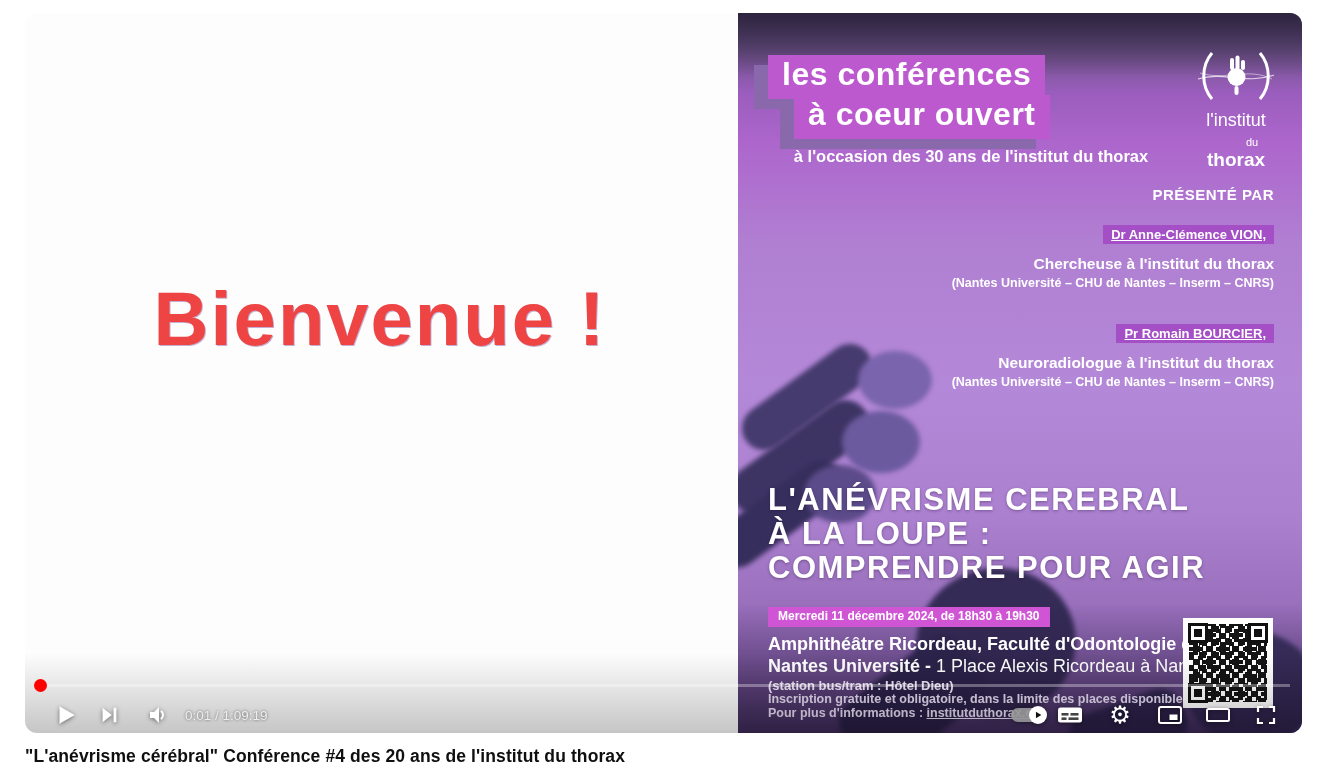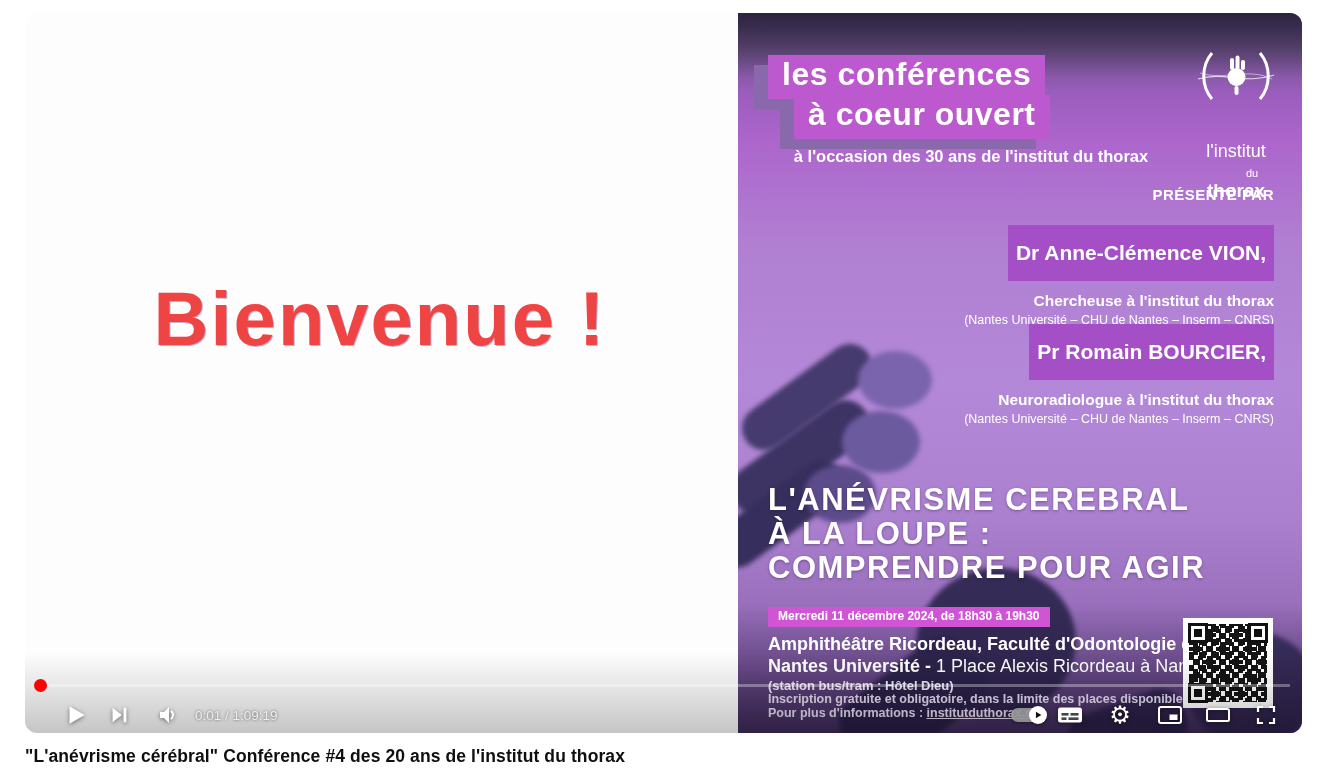--- a/index.html
+++ b/index.html
@@ -40,32 +40,32 @@
 
   .hdr-box { position:absolute; display:inline-block; background:#bd59cf; color:#fff;
     font-weight:800; font-size:32px; padding:1px 14px 6px; letter-spacing:.5px;
     box-shadow:-14px 10px 0 #8968ac; white-space:nowrap; }
   .hb1 { left:30px; top:42px; }
   .hb2 { left:56px; top:82px; }
   .hdr-sub { position:absolute; left:18px; top:134px; width:430px; text-align:center;
     color:#fff; font-size:16.5px; font-weight:600; }
 
   .plogo { position:absolute; right:16px; top:36px; width:100px; text-align:center; color:#fff; }
-  .plogo-t1 { font-size:18px; font-weight:500; line-height:1.05;margin-top:31px; }
+  .plogo-t1 { font-size:18px; font-weight:500; line-height:1.05; }
   .plogo-t2 { font-size:19px; font-weight:700; line-height:1.05; }
   .plogo-du { font-size:11px; font-weight:400;margin-left:32px; }
 
   .presented { position:absolute; right:28px; top:173px; color:#fff; font-size:15px;
     font-weight:800; letter-spacing:.5px;margin-left:34px; }
 
   .spk { position:absolute; right:28px; text-align:right; color:#fff; }
-  .spk-name { display:inline-block; background:#a44fc6; font-size:21px; font-weight:800;
-    padding:16px 8px; }
+  .spk-name { display:inline-block; background:#a44fc6; font-size:13px; font-weight:800;
+    padding:2px 8px;text-decoration:underline; }
   .spk-role { font-size:15.5px; font-weight:600; margin-top:11px; }
-  .spk-aff { font-size:12.5px; font-weight:400; margin-top:3px; }
+  .spk-aff { font-size:12.5px; font-weight:700; margin-top:3px; }
   .spk1 { top:212px; } .spk2 { top:311px; }
 
   .big-title { position:absolute; left:30px; top:470px; color:#fff; font-weight:800;
     font-size:31px; line-height:1.1; letter-spacing:1.5px;
     text-shadow:0 1px 3px rgba(40,20,60,.4); z-index:2; }
   .evt { position:absolute; left:30px; color:#fff; z-index:2; }
   .evt-date { top:594px; background:#d055d5; font-size:12px; font-weight:800;
     padding:2px 10px 4px; white-space:nowrap; }
   .evt-v1 { top:621px; font-size:18px; font-weight:800; white-space:nowrap; }
   .evt-v2 { top:643px; font-size:18px; font-weight:400; white-space:nowrap; }
@@ -85,21 +85,21 @@
   .fnd::after { content:""; position:absolute; inset:3px; background:#111; }
   .fnd-tl { left:-1px; top:-1px; } .fnd-tr { right:-1px; top:-1px; } .fnd-bl { left:-1px; bottom:-1px; }
 
   
   .bottom-fade { position:absolute; left:0; right:0; bottom:0; height:80px;
     background:linear-gradient(180deg, rgba(0,0,0,0), rgba(0,0,0,.22)); z-index:4; pointer-events:none; }
   .progress { position:absolute; left:12px; right:12px; top:671px; height:3px;
     background:rgba(255,255,255,.32); z-index:6; }
   .scrubber { position:absolute; left:-3px; top:-5px; width:13px; height:13px;
     border-radius:50%; background:#f00; }
-  .controls { position:absolute; left:10px; right:0; top:684px; height:36px; z-index:6;
+  .controls { position:absolute; left:0; right:0; top:684px; height:36px; z-index:6;
     display:flex; align-items:center; }
   .ctrl { display:flex; align-items:center; justify-content:center; cursor:pointer;
     filter:drop-shadow(0 1px 2px rgba(0,0,0,.5)); }
   .c-play { position:absolute; left:18px; width:46px; height:36px; }
   .c-next { position:absolute; left:64px; width:40px; height:36px; }
   .c-vol  { position:absolute; left:112px; width:44px; height:36px; }
   .c-time { position:absolute; left:160px; height:36px; display:flex; align-items:center;
     color:#eee; font-size:13.5px; text-shadow:0 0 3px rgba(0,0,0,.6); white-space:nowrap; }
   .c-auto { position:absolute; right:248px; width:52px; height:36px; }
   .c-cc   { position:absolute; right:212px; width:40px; height:36px; }

